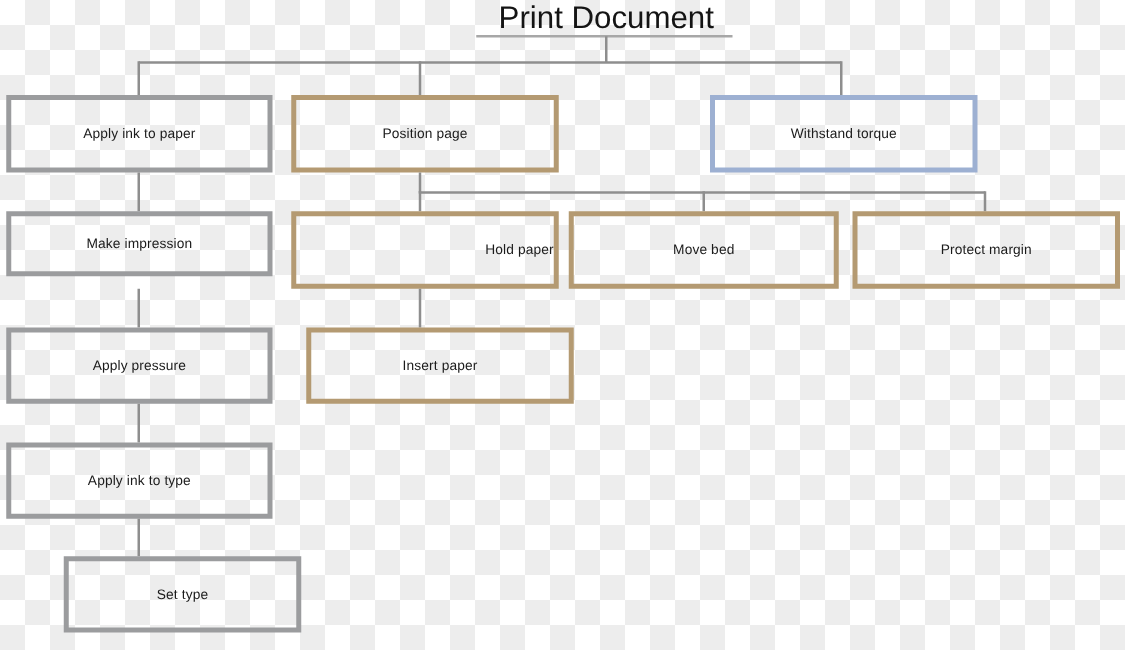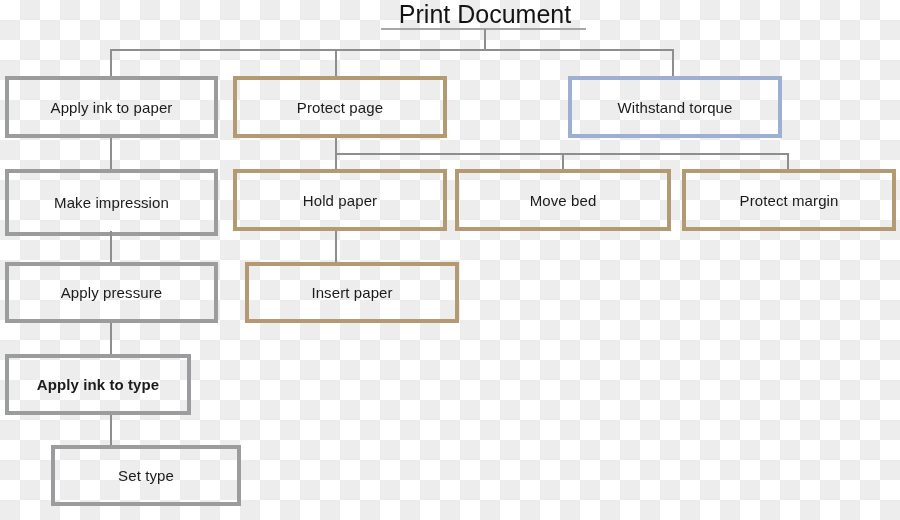--- a/index.html
+++ b/index.html
@@ -50,21 +50,21 @@
   }
 
   
   .node {
     position: absolute;
     box-sizing: border-box;
     background: transparent;
     display: flex;
     align-items: center;
     justify-content: center;
-    font-size: 15px;
+    font-size: 11px;
     color: #1b1b1b;
     white-space: nowrap;
     letter-spacing: .1px;
   }
   .node.gray  { border: 4px solid #9b9c9e; }
   .node.tan   { border: 4px solid #b49a72; }
   .node.blue  { border: 4px solid #9db0d2; }
 
   
   .conn {
@@ -88,40 +88,40 @@
 
   <div class="conn v" style="left:110px; top:49px; height:27px;"></div>
   <div class="conn v" style="left:335px; top:49px; height:27px;"></div>
   <div class="conn v" style="left:672px; top:49px; height:27px;"></div>
 
   <div class="node gray" style="left:5px; top:76px; width:213px; height:62px;">
     <span>Apply ink to paper</span>
   </div>
 
   <div class="node tan" style="left:233px; top:76px; width:214px; height:62px;">
-    <span>Protect page</span>
+    <span>Position page</span>
   </div>
 
   <div class="node blue" style="left:568px; top:76px; width:214px; height:62px;">
     <span>Withstand torque</span>
   </div>
 
   <div class="conn v" style="left:110px; top:138px; height:31px;"></div>
 
   <div class="conn v" style="left:335px; top:138px; height:16px;"></div>
   <div class="conn h" style="left:335px; top:153px; width:453px;"></div>
   <div class="conn v" style="left:335px; top:153px; height:16px;"></div>
   <div class="conn v" style="left:562px; top:153px; height:16px;"></div>
   <div class="conn v" style="left:787px; top:153px; height:16px;"></div>
 
-  <div class="node gray" style="left:5px; top:169px; width:213px; height:67px;">
+  <div class="node gray" style="left:5px; top:169px; width:213px; height:52px;">
     <span>Make impression</span>
   </div>
 
-  <div class="node tan" style="left:233px; top:169px; width:214px; height:62px;">
+  <div class="node tan" style="left:233px; top:169px; width:214px; height:62px;justify-content:flex-end;">
     <span>Hold paper</span>
   </div>
 
   <div class="node tan" style="left:455px; top:169px; width:216px; height:62px;">
     <span>Move bed</span>
   </div>
 
   <div class="node tan" style="left:682px; top:169px; width:214px; height:62px;">
     <span>Protect margin</span>
   </div>
@@ -132,21 +132,21 @@
   <div class="node gray" style="left:5px; top:262px; width:213px; height:61px;">
     <span>Apply pressure</span>
   </div>
 
   <div class="node tan" style="left:233px; top:262px; width:214px; height:61px;margin-left:12px;">
     <span>Insert paper</span>
   </div>
 
   <div class="conn v" style="left:110px; top:323px; height:31px;"></div>
 
-  <div class="node gray" style="left:5px; top:354px; width:186px; height:61px;font-weight:bold;">
+  <div class="node gray" style="left:5px; top:354px; width:213px; height:61px;">
     <span>Apply ink to type</span>
   </div>
 
   <div class="conn v" style="left:110px; top:415px; height:30px;"></div>
 
   <div class="node gray" style="left:5px; top:445px; width:190px; height:61px;margin-left:46px;">
     <span>Set type</span>
   </div>
 
 </div>

